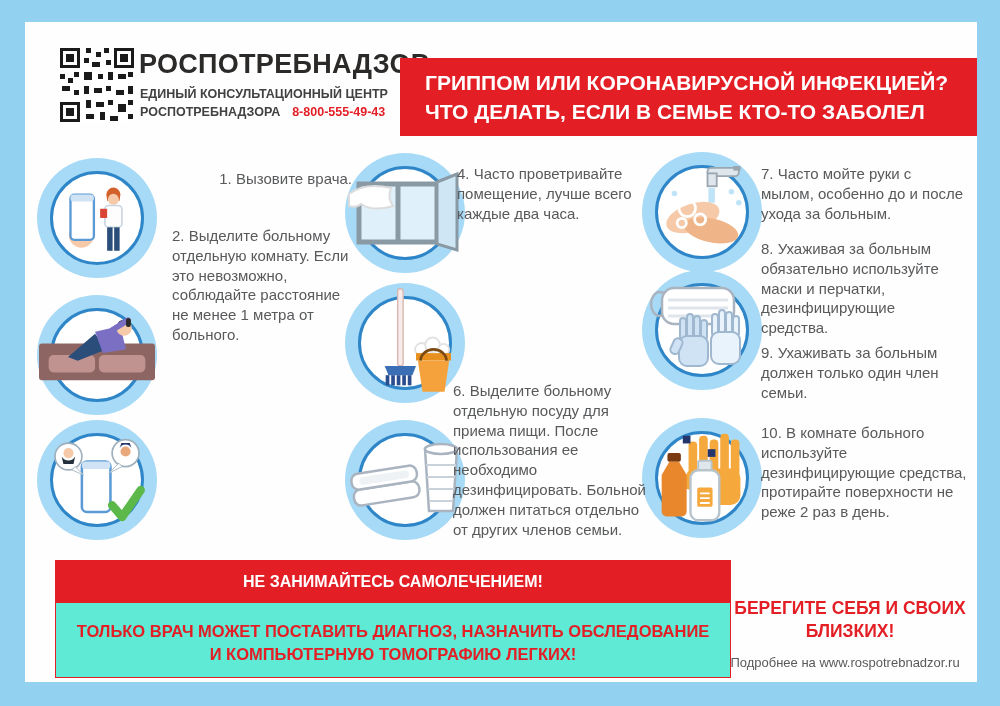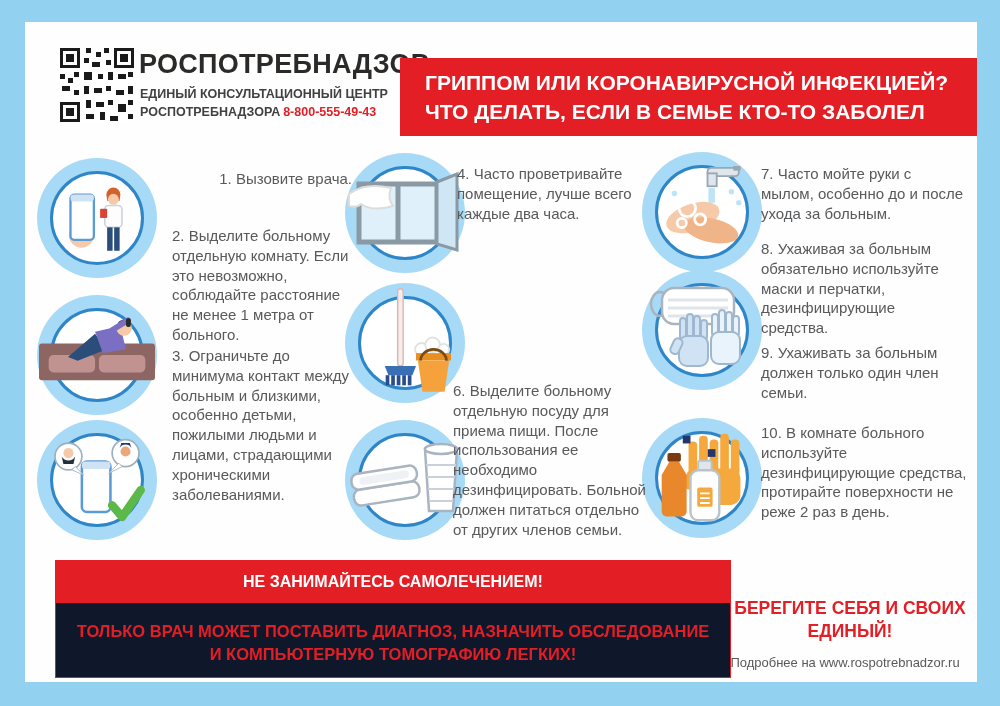--- a/index.html
+++ b/index.html
@@ -4,21 +4,21 @@
 <style>
   html,body{margin:0;padding:0;}
   body{width:1000px;height:706px;font-family:"Liberation Sans","DejaVu Sans",sans-serif;}
   .poster{position:relative;width:1000px;height:706px;background:#92d1f0;overflow:hidden;}
   .sheet{position:absolute;left:25px;top:22px;width:952px;height:660px;background:#fefefe;}
 
   
   .qr{position:absolute;left:35px;top:26px;width:74px;height:74px;}
   .logo-title{position:absolute;left:114px;top:27px;font-size:27px;font-weight:bold;color:#2b2a29;letter-spacing:.3px;}
   .logo-sub{position:absolute;left:115px;top:64px;font-size:12.5px;font-weight:bold;color:#414042;line-height:1.4;}
-  .logo-sub .phone{color:#e31e25;margin-left:3px;}
+  .logo-sub .phone{color:#e31e25;margin-left:12px;}
 
   .title-banner{position:absolute;left:375px;top:36px;right:0;height:78px;background:#e31e25;color:#ffffff;
     font-weight:bold;font-size:21px;line-height:1.38;padding:11px 10px 0 25px;box-sizing:border-box;}
 
   
   .circ{position:absolute;width:120px;height:120px;border-radius:50%;background:#a7daf6;display:flex;align-items:center;justify-content:center;}
   .circ-inner{width:88px;height:88px;border-radius:50%;background:#fff;border:3px solid #2e86c8;display:flex;align-items:center;justify-content:center;overflow:visible;}
   .c1a{left:12px;top:136px;} .c1b{left:12px;top:273px;} .c1c{left:12px;top:398px;}
   .c2a{left:320px;top:131px;} .c2b{left:320px;top:261px;} .c2c{left:320px;top:398px;}
   .c3a{left:617px;top:130px;} .c3b{left:617px;top:248px;} .c3c{left:617px;top:396px;}
@@ -30,21 +30,21 @@
   .i3{left:147px;top:324px;width:186px;}
   .i4{left:432px;top:142px;width:196px;}
   .i5{left:432px;top:234px;width:196px;}
   .i6{left:428px;top:359px;width:200px;}
   .i7{left:736px;top:142px;width:206px;}
   .i8{left:736px;top:217px;width:203px;}
   .i9{left:736px;top:321px;width:203px;}
   .i10{left:736px;top:401px;width:208px;}
 
   
-  .warning{position:absolute;left:30px;top:538px;width:676px;background:#0f172a;border:1px solid #e31e25;box-sizing:border-box;}
+  .warning{position:absolute;left:30px;top:538px;width:676px;background:#5eead4;border:1px solid #e31e25;box-sizing:border-box;}
   .warning-bar{background:#e31e25;color:#fff;text-align:center;font-weight:bold;font-size:16px;padding:12px 0;}
   .warning-note{color:#e31e25;text-align:center;font-weight:bold;font-size:16.5px;line-height:1.4;padding:17px 8px 11px;}
 
   
   .slogan{position:absolute;left:700px;top:575px;width:250px;text-align:center;color:#e31e25;font-weight:bold;font-size:17.5px;line-height:1.3;}
   .more{position:absolute;left:690px;top:633px;width:260px;text-align:center;color:#58595b;font-size:13px;}
 </style>
 </head>
 <body>
 
@@ -266,36 +266,35 @@
         <rect x="46" y="34" width="14" height="10" rx="2" fill="#dfe7ec" stroke="#b8c4cc" stroke-width="2"></rect>
         <rect x="38" y="44" width="30" height="52" rx="8" fill="#fff" stroke="#b8c4cc" stroke-width="2.5"></rect>
         <rect x="45" y="62" width="16" height="20" rx="2" fill="#f5a83c"></rect>
         <path d="M48,68 h10 M48,73 h10 M48,78 h10" stroke="#fff" stroke-width="2"></path>
       </svg>
     </div>
       </div>
 
     <div class="txt i1">1. Вызовите врача.</div>
     <div class="txt i2">2. Выделите больному отдельную комнату. Если это невозможно, соблюдайте расстояние не менее 1 метра от больного.</div>
-    <div class="txt i3">3. Ограничьте до минимума контакт между больным и близкими, особенно детьми, пожилыми людьми и лицами, страдающими хроническими заболеваниями.</div>
     <div class="txt i4">4. Часто проветривайте помещение, лучше всего каждые два часа.</div>
     <div class="txt i6">6. Выделите больному отдельную посуду для приема пищи. После использования ее необходимо дезинфицировать. Больной должен питаться отдельно от других членов семьи.</div>
     <div class="txt i7">7. Часто мойте руки с мылом, особенно до и после ухода за больным.</div>
     <div class="txt i8">8. Ухаживая за больным обязательно используйте маски и перчатки, дезинфицирующие средства.</div>
     <div class="txt i9">9. Ухаживать за больным должен только один член семьи.</div>
     <div class="txt i10">10. В комнате больного используйте дезинфицирующие средства, протирайте поверхности не реже 2 раз в день.</div>
 
     <div class="warning">
       <div class="warning-bar">НЕ ЗАНИМАЙТЕСЬ САМОЛЕЧЕНИЕМ!</div>
       <div class="warning-note">
         <div>ТОЛЬКО ВРАЧ МОЖЕТ ПОСТАВИТЬ ДИАГНОЗ, НАЗНАЧИТЬ ОБСЛЕДОВАНИЕ</div>
         <div>И КОМПЬЮТЕРНУЮ ТОМОГРАФИЮ ЛЕГКИХ!</div>
       </div>
     </div>
 
     <div class="slogan">
       <div>БЕРЕГИТЕ СЕБЯ И СВОИХ</div>
-      <div>ЕДИНЫЙ!</div>
+      <div>БЛИЗКИХ!</div>
     </div>
     <div class="more">Подробнее на www.rospotrebnadzor.ru</div>
 
   </div>
 </div>
 
 </body></html>

